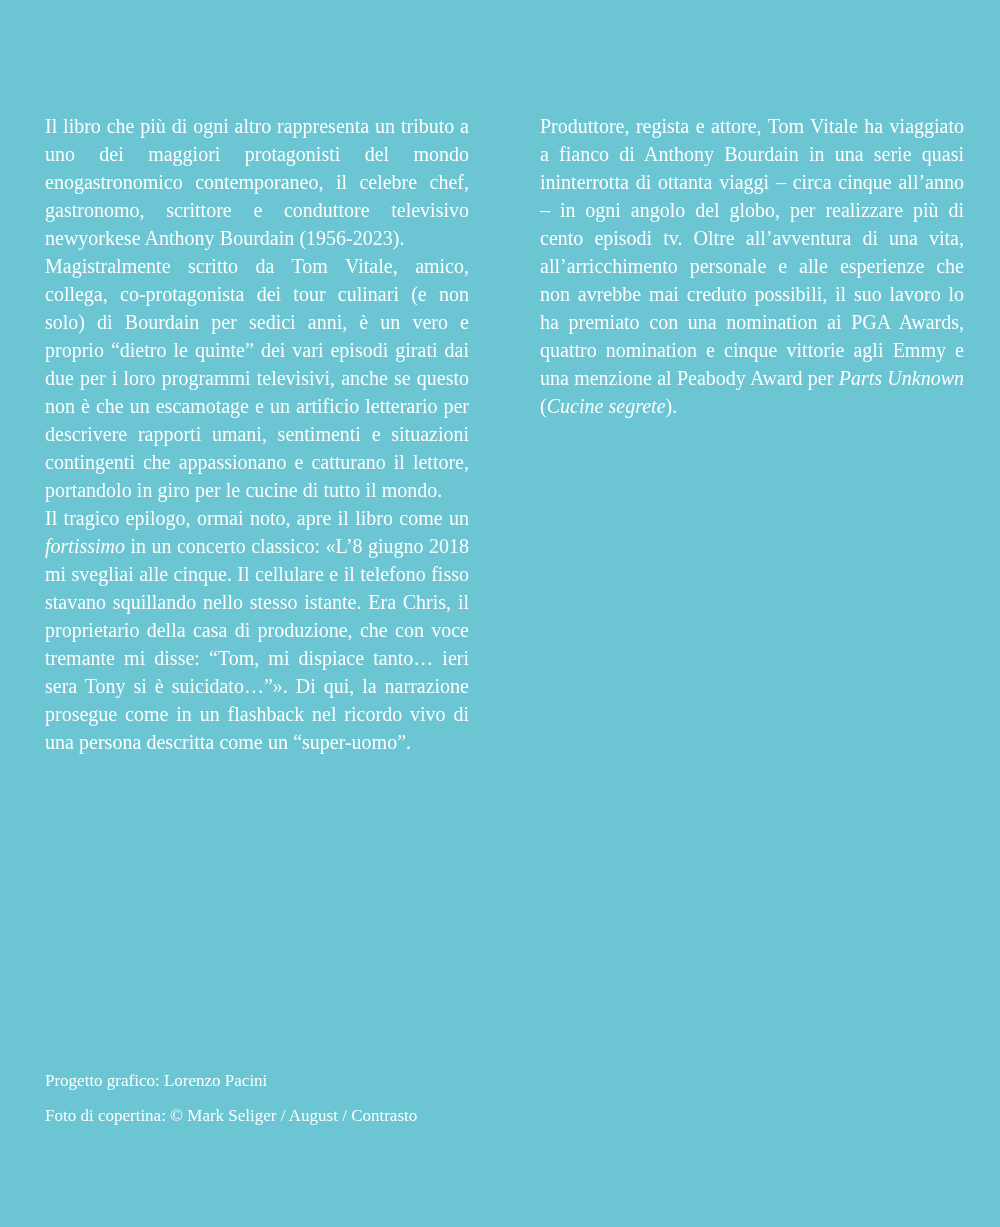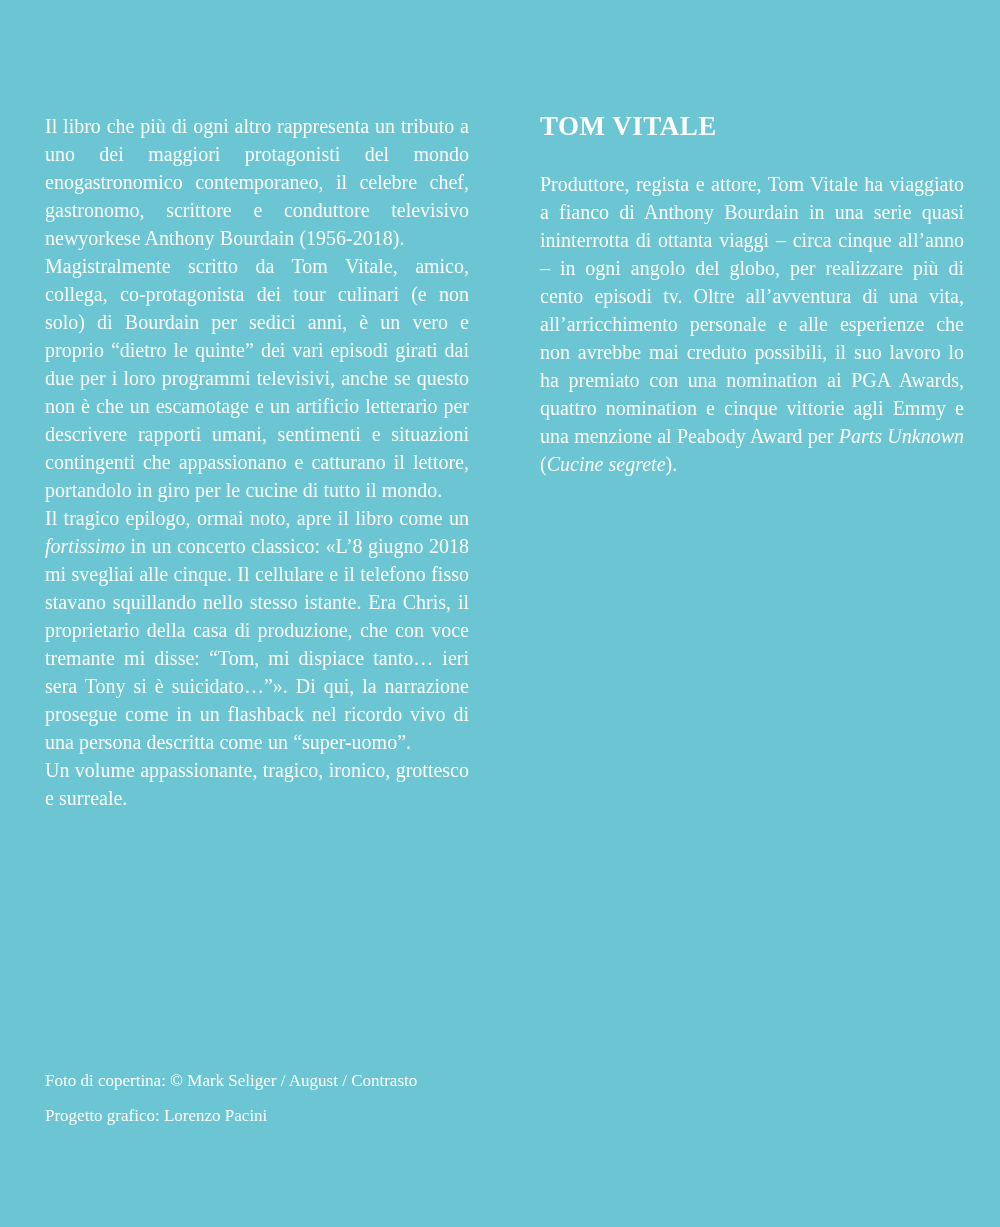--- a/index.html
+++ b/index.html
@@ -60,31 +60,29 @@
     line-height: 20px;
     text-align: left;
   }
 </style>
 </head>
 <body style="background-color: rgb(108, 197, 211);">
 
 <div class="cover" style="color: rgb(253, 254, 254);">
 
   <div class="col col-left">
-      <p class="body-par"><span>Il libro che più di ogni altro rappresenta un tributo a uno dei maggiori protagonisti del mondo enogastronomico contemporaneo, il celebre chef, gastronomo, scrittore e conduttore televisivo newyorkese Anthony Bourdain (1956-2018).</span></p>
+      <p class="body-par"><span>Il libro che più di ogni altro rappresenta un tributo a uno dei maggiori protagonisti del mondo enogastronomico contemporaneo, il celebre chef, gastronomo, scrittore e conduttore televisivo newyorkese Anthony Bourdain (1956-2023).</span></p>
       <p class="body-par"><span>Magistralmente scritto da Tom Vitale, amico, collega, co-protagonista dei tour culinari (e non solo) di Bourdain per sedici anni, è un vero e proprio “dietro le quinte” dei vari episodi girati dai due per i loro programmi televisivi, anche se questo non è che un escamotage e un artificio letterario per descrivere rapporti umani, sentimenti e situazioni contingenti che appassionano e catturano il lettore, portandolo in giro per le cucine di tutto il mondo.</span></p>
       <p class="body-par"><span>Il tragico epilogo, ormai noto, apre il libro come un </span><em>fortissimo</em><span> in un concerto classico: «L’8 giugno 2018 mi svegliai alle cinque. Il cellulare e il telefono fisso stavano squillando nello stesso istante. Era Chris, il proprietario della casa di produzione, che con voce tremante mi disse: “Tom, mi dispiace tanto… ieri sera Tony si è suicidato…”». Di qui, la narrazione prosegue come in un flashback nel ricordo vivo di una persona descritta come un “super-uomo”.</span></p>
-      <p class="body-par"><span>Un volume appassionante, tragico, ironico, grottesco e surreale.</span></p>
     </div>
 
   <div class="col col-right">
-    <h1 class="author-heading">TOM VITALE</h1>
     <div>
         <p class="body-par"><span>Produttore, regista e attore, Tom Vitale ha viaggiato a fianco di Anthony Bourdain in una serie quasi ininterrotta di ottanta viaggi – circa cinque all’anno – in ogni angolo del globo, per realizzare più di cento episodi tv. Oltre all’avventura di una vita, all’arricchimento personale e alle esperienze che non avrebbe mai creduto possibili, il suo lavoro lo ha premiato con una nomination ai PGA Awards, quattro nomination e cinque vittorie agli Emmy e una menzione al Peabody Award per </span><em>Parts Unknown</em><span> (</span><em>Cucine segrete</em><span>).</span></p>
       </div>
   </div>
 
   <div class="credits">
+    <p>Progetto grafico: Lorenzo Pacini</p>
     <p>Foto di copertina: © Mark Seliger / August / Contrasto</p>
-    <p>Progetto grafico: Lorenzo Pacini</p>
   </div>
 
 </div>
 
 </body></html>

